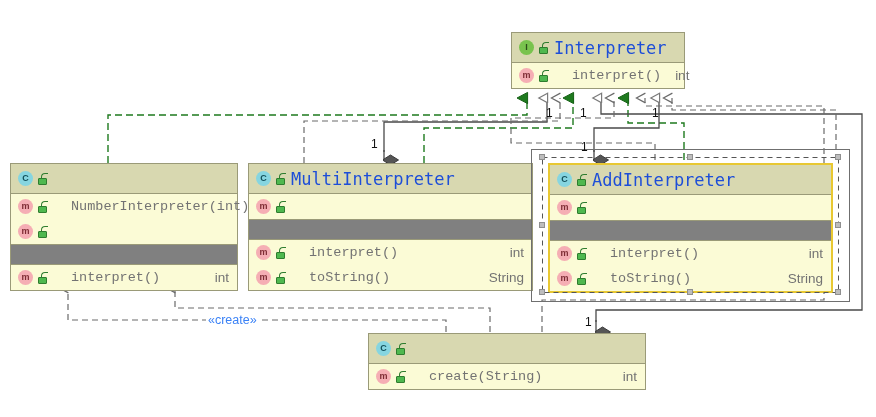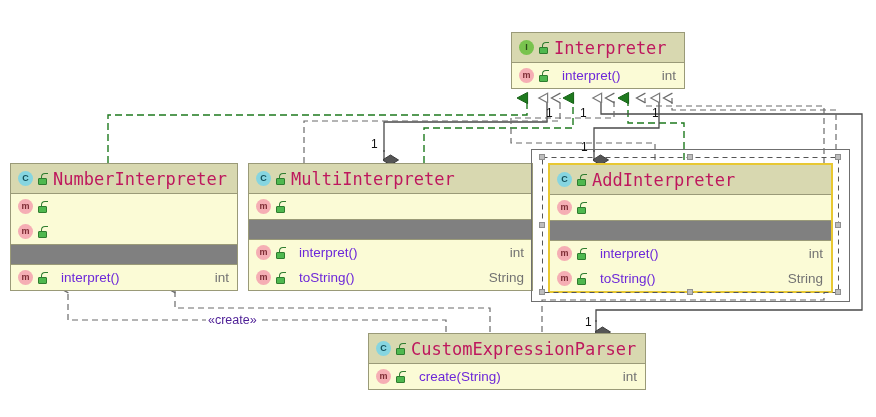--- a/index.html
+++ b/index.html
@@ -41,42 +41,42 @@
     border-bottom: 1px solid #9a9a78;
     height: 30px;
     display: flex;
     align-items: center;
     padding: 0 8px 0 7px;
     box-sizing: border-box;
   }
   .box-title {
     font-family: "DejaVu Sans Mono", monospace;
     font-size: 17px;
-    color: #be185d;
+    color: #1d4ed8;
     letter-spacing: 0px;
     white-space: nowrap;
     margin-left: 5px;
   }
 
   .compartment {
     box-sizing: border-box;
   }
   .member-row {
     display: flex;
     align-items: center;
     height: 25px;
     padding: 0 8px 0 7px;
     box-sizing: border-box;
     white-space: nowrap;
   }
   .member-name {
-    font-family: Liberation Sans, sans-serif;
+    font-family: Liberation Mono, monospace;
     font-size: 13.5px;
-    color: #6d28d9;
-    margin-left: 13px;
+    color: #737373;
+    margin-left: 23px;
   }
   .member-type {
     margin-left: auto;
     font-family: "Liberation Sans", sans-serif;
     font-size: 13.5px;
     color: #737373;
     padding-left: 14px;
   }
   .gray-band {
     background: #808080;
@@ -152,21 +152,21 @@
     position: absolute;
     font-family: "Liberation Sans", sans-serif;
     font-size: 12px;
     color: #111;
     z-index: 41;
   }
   .stereo-label {
     position: absolute;
     font-family: "Liberation Sans", sans-serif;
     font-size: 12.5px;
-    color: #4c1d95;
+    color: #3b82f6;
     background: #ffffff;
     padding: 0 2px;
     z-index: 41;
     white-space: nowrap;
   }
 
   
   .handle {
     position: absolute;
     width: 6px; height: 6px;
@@ -270,29 +270,29 @@
     </div>
   </div>
 
   <div class="uml-box" style="left:10px; top:163px; width:228px;">
     <div class="box-header">
       <span class="ic badge badge-c">C</span>
       <span class="ic lock">
         <span class="shackle"></span>
           <span class="body"></span>
       </span>
-      <span class="box-title">NumberInterpreter</span>
-    </div>
-    <div class="compartment">
-      <div class="member-row">
-        <span class="ic badge badge-m">m</span>
-        <span class="ic lock">
-          <span class="shackle"></span>
-            <span class="body"></span>
-        </span>
+    </div>
+    <div class="compartment">
+      <div class="member-row">
+        <span class="ic badge badge-m">m</span>
+        <span class="ic lock">
+          <span class="shackle"></span>
+            <span class="body"></span>
+        </span>
+        <span class="member-name">NumberInterpreter(int)</span>
         <span class="member-type"></span>
       </div>
       <div class="member-row">
         <span class="ic badge badge-m">m</span>
         <span class="ic lock">
           <span class="shackle"></span>
             <span class="body"></span>
         </span>
         <span class="member-type"></span>
       </div>
@@ -395,21 +395,20 @@
     </div>
   </div>
 
   <div class="uml-box" style="left:368px; top:333px; width:278px;">
     <div class="box-header">
       <span class="ic badge badge-c">C</span>
       <span class="ic lock">
         <span class="shackle"></span>
           <span class="body"></span>
       </span>
-      <span class="box-title">CustomExpressionParser</span>
     </div>
     <div class="compartment">
       <div class="member-row">
         <span class="ic badge badge-m">m</span>
         <span class="ic lock">
           <span class="shackle"></span>
             <span class="body"></span>
         </span>
         <span class="member-name">create(String)</span>
         <span class="member-type">int</span>

